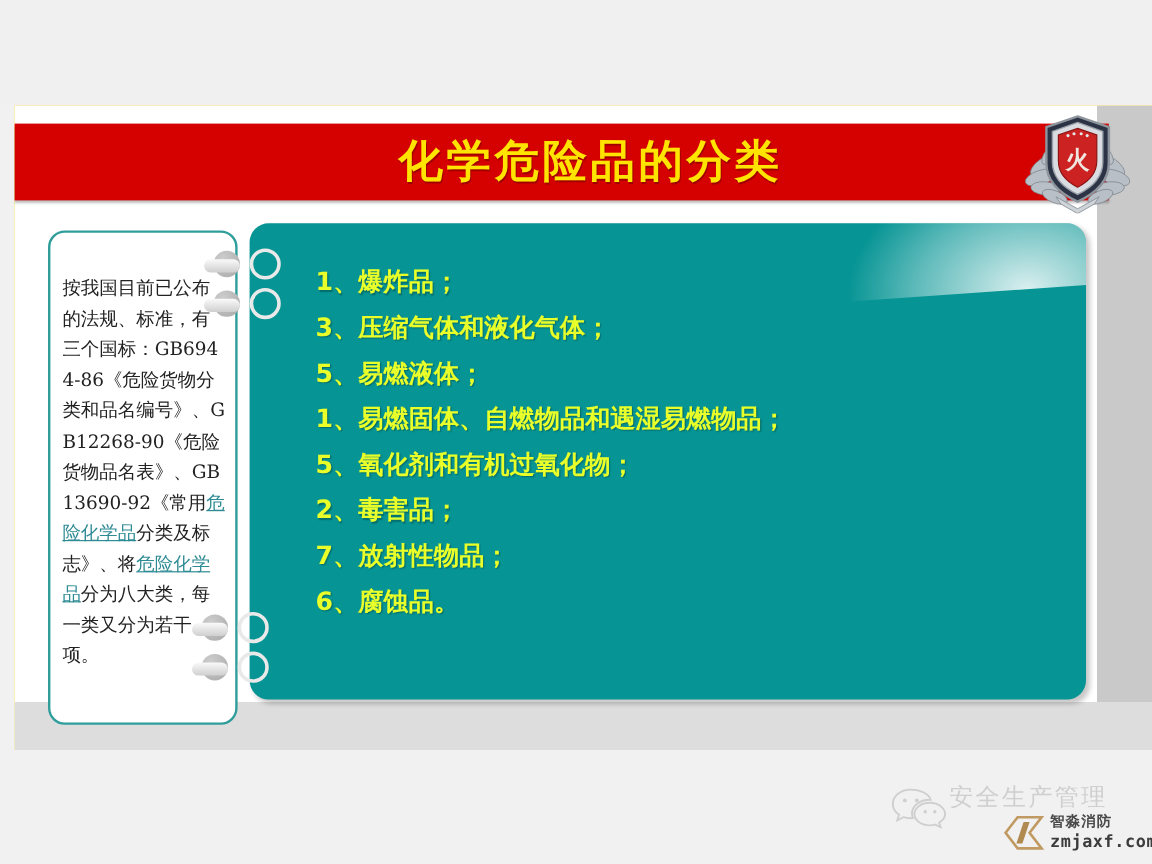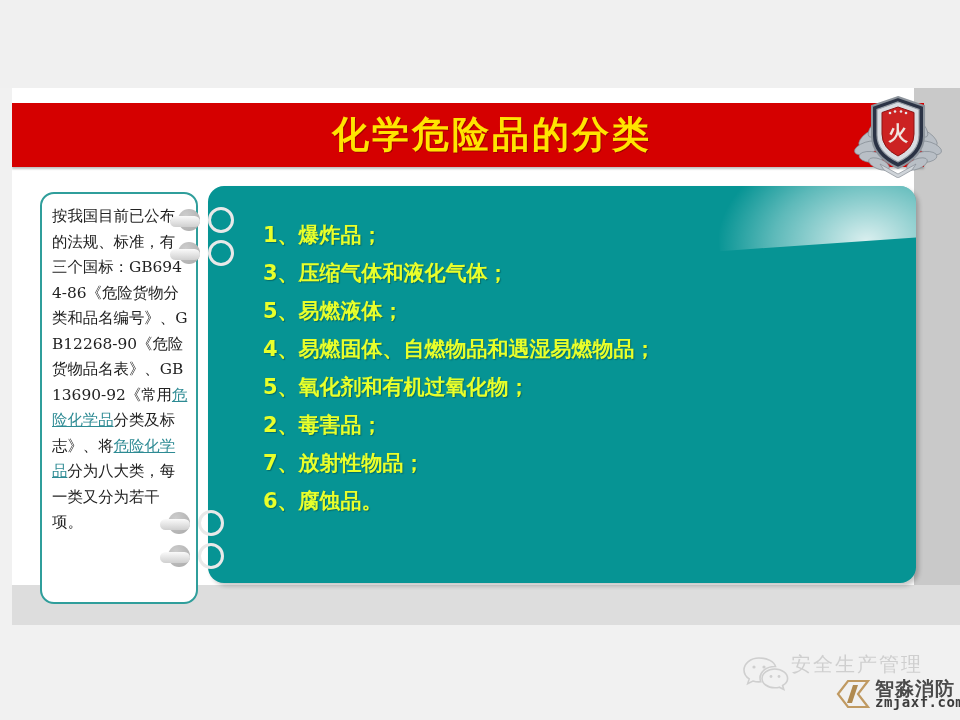--- a/index.html
+++ b/index.html
@@ -99,36 +99,36 @@
     padding: 10px 8px 8px 10px;
     overflow: hidden;
   }
   .note-text {
     font-family: "DejaVu Serif", "Liberation Serif", serif;
     font-size: 15.4px;
     line-height: 25.5px;
     color: #222222;
     letter-spacing: 0px;
     word-break: break-all;
+    margin-top: 24px;
   }
   .note-text .lnk {
     color: #2e8b94;
     text-decoration: underline;
   }
 
   
   .teal-panel {
     position: absolute;
     left: 196px; top: 98px;
     width: 697px; height: 397px;
     background: #069494;
     border-radius: 16px;
     box-shadow: 3px 3px 4px rgba(0,0,0,.22);
     overflow: hidden;
-    padding-left: 11px;
   }
   
   .teal-panel .gloss {
     position: absolute;
     right: -10px; top: -46px;
     width: 210px; height: 104px;
     background: radial-gradient(ellipse at 70% 100%, rgba(255,255,255,.85) 0%, rgba(255,255,255,.35) 45%, rgba(255,255,255,0) 72%);
     transform: rotate(-4deg);
     pointer-events: none;
   }
@@ -194,21 +194,21 @@
     font-family: "DejaVu Sans", "Liberation Sans", sans-serif;
   }
   .wm-logo {
     position: absolute;
     left: 100px; top: 32px;
     width: 36px; height: 34px;
   }
   .wm-brand {
     position: absolute;
     left: 140px; top: 31px;
-    font-size: 19px;
+    font-size: 12px;
     font-weight: 700;
     color: #4a4a4a;
     letter-spacing: 1px;
     white-space: nowrap;
   }
   .wm-url {
     position: absolute;
     left: 140px; top: 49px;
     font-size: 14px;
     font-weight: 700;
@@ -277,21 +277,21 @@
         <span>按我国目前已公布的法规、标准，有三个国标：GB6944-86《危险货物分类和品名编号》、GB12268-90《危险货物品名表》、GB13690-92《常用</span><span class="lnk">危险化学品</span><span>分类及标志》、将</span><span class="lnk">危险化学品</span><span>分为八大类，每一类又分为若干项。</span>
       </div>
     </div>
 
     <div class="teal-panel">
       <div class="gloss"></div>
       <div class="list">
         <div class="list-item">1、爆炸品；</div>
         <div class="list-item">3、压缩气体和液化气体；</div>
         <div class="list-item">5、易燃液体；</div>
-        <div class="list-item">4、易燃固体、自燃物品和遇湿易燃物品；</div>
+        <div class="list-item">1、易燃固体、自燃物品和遇湿易燃物品；</div>
         <div class="list-item">5、氧化剂和有机过氧化物；</div>
         <div class="list-item">2、毒害品；</div>
         <div class="list-item">7、放射性物品；</div>
         <div class="list-item">6、腐蚀品。</div>
       </div>
     </div>
 
     <div class="ring-dot" style="left:166px; top:121px;"></div>
     <div class="ring-tab" style="left:158px; top:128px;"></div>
     <div class="ring" style="left:196px; top:119px;"></div>

